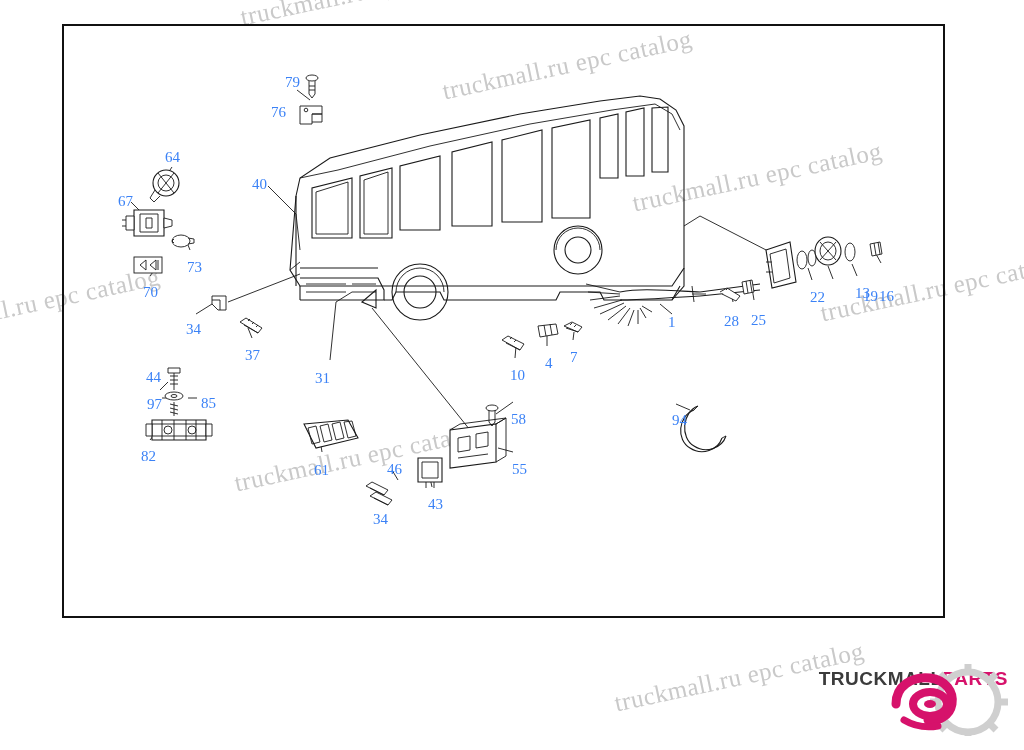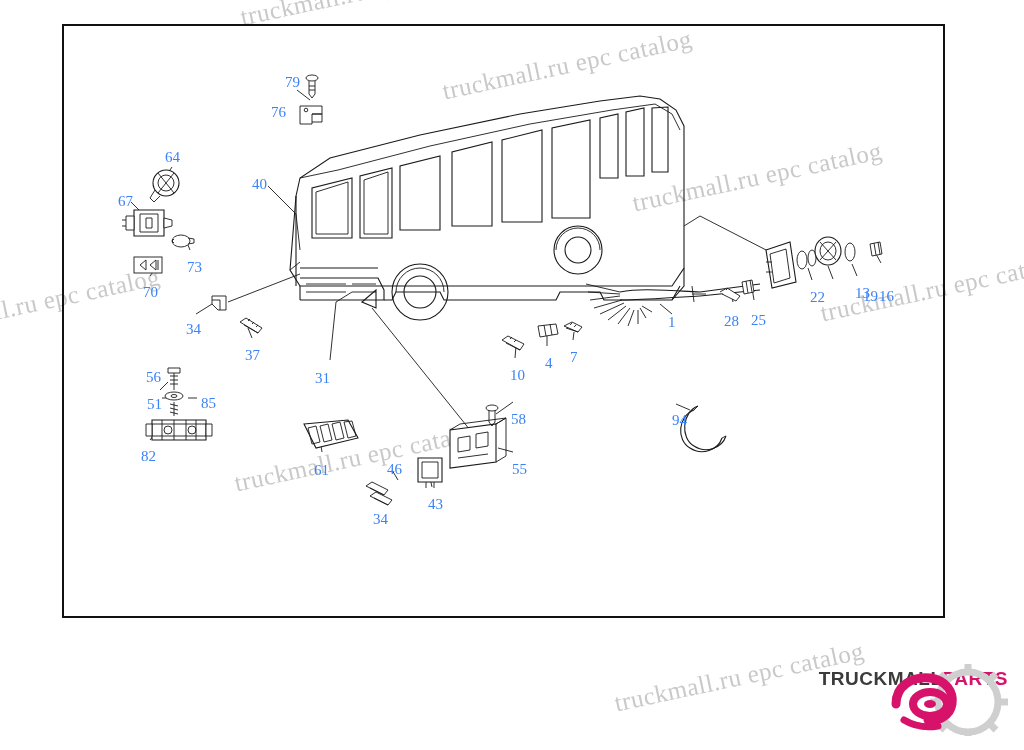--- a/index.html
+++ b/index.html
@@ -367,22 +367,22 @@
       <div class="lbl" style="left: 285px; top: 74px;">79</div>
       <div class="lbl" style="left: 271px; top: 104px;">76</div>
       <div class="lbl" style="left: 165px; top: 149px;">64</div>
       <div class="lbl" style="left: 118px; top: 193px;">67</div>
       <div class="lbl" style="left: 187px; top: 259px;">73</div>
       <div class="lbl" style="left: 143px; top: 284px;">70</div>
       <div class="lbl" style="left: 252px; top: 176px;">40</div>
       <div class="lbl" style="left: 186px; top: 321px;">34</div>
       <div class="lbl" style="left: 245px; top: 347px;">37</div>
       <div class="lbl" style="left: 315px; top: 370px;">31</div>
-      <div class="lbl" style="left: 146px; top: 369px;">56</div>
-      <div class="lbl" style="left: 147px; top: 396px;">51</div>
+      <div class="lbl" style="left: 146px; top: 369px;">44</div>
+      <div class="lbl" style="left: 147px; top: 396px;">97</div>
       <div class="lbl" style="left: 201px; top: 395px;">85</div>
       <div class="lbl" style="left: 141px; top: 448px;">82</div>
       <div class="lbl" style="left: 314px; top: 462px;">61</div>
       <div class="lbl" style="left: 387px; top: 461px;">46</div>
       <div class="lbl" style="left: 373px; top: 511px;">34</div>
       <div class="lbl" style="left: 428px; top: 496px;">43</div>
       <div class="lbl" style="left: 511px; top: 411px;">58</div>
       <div class="lbl" style="left: 512px; top: 461px;">55</div>
       <div class="lbl" style="left: 510px; top: 367px;">10</div>
       <div class="lbl" style="left: 545px; top: 355px;">4</div>

